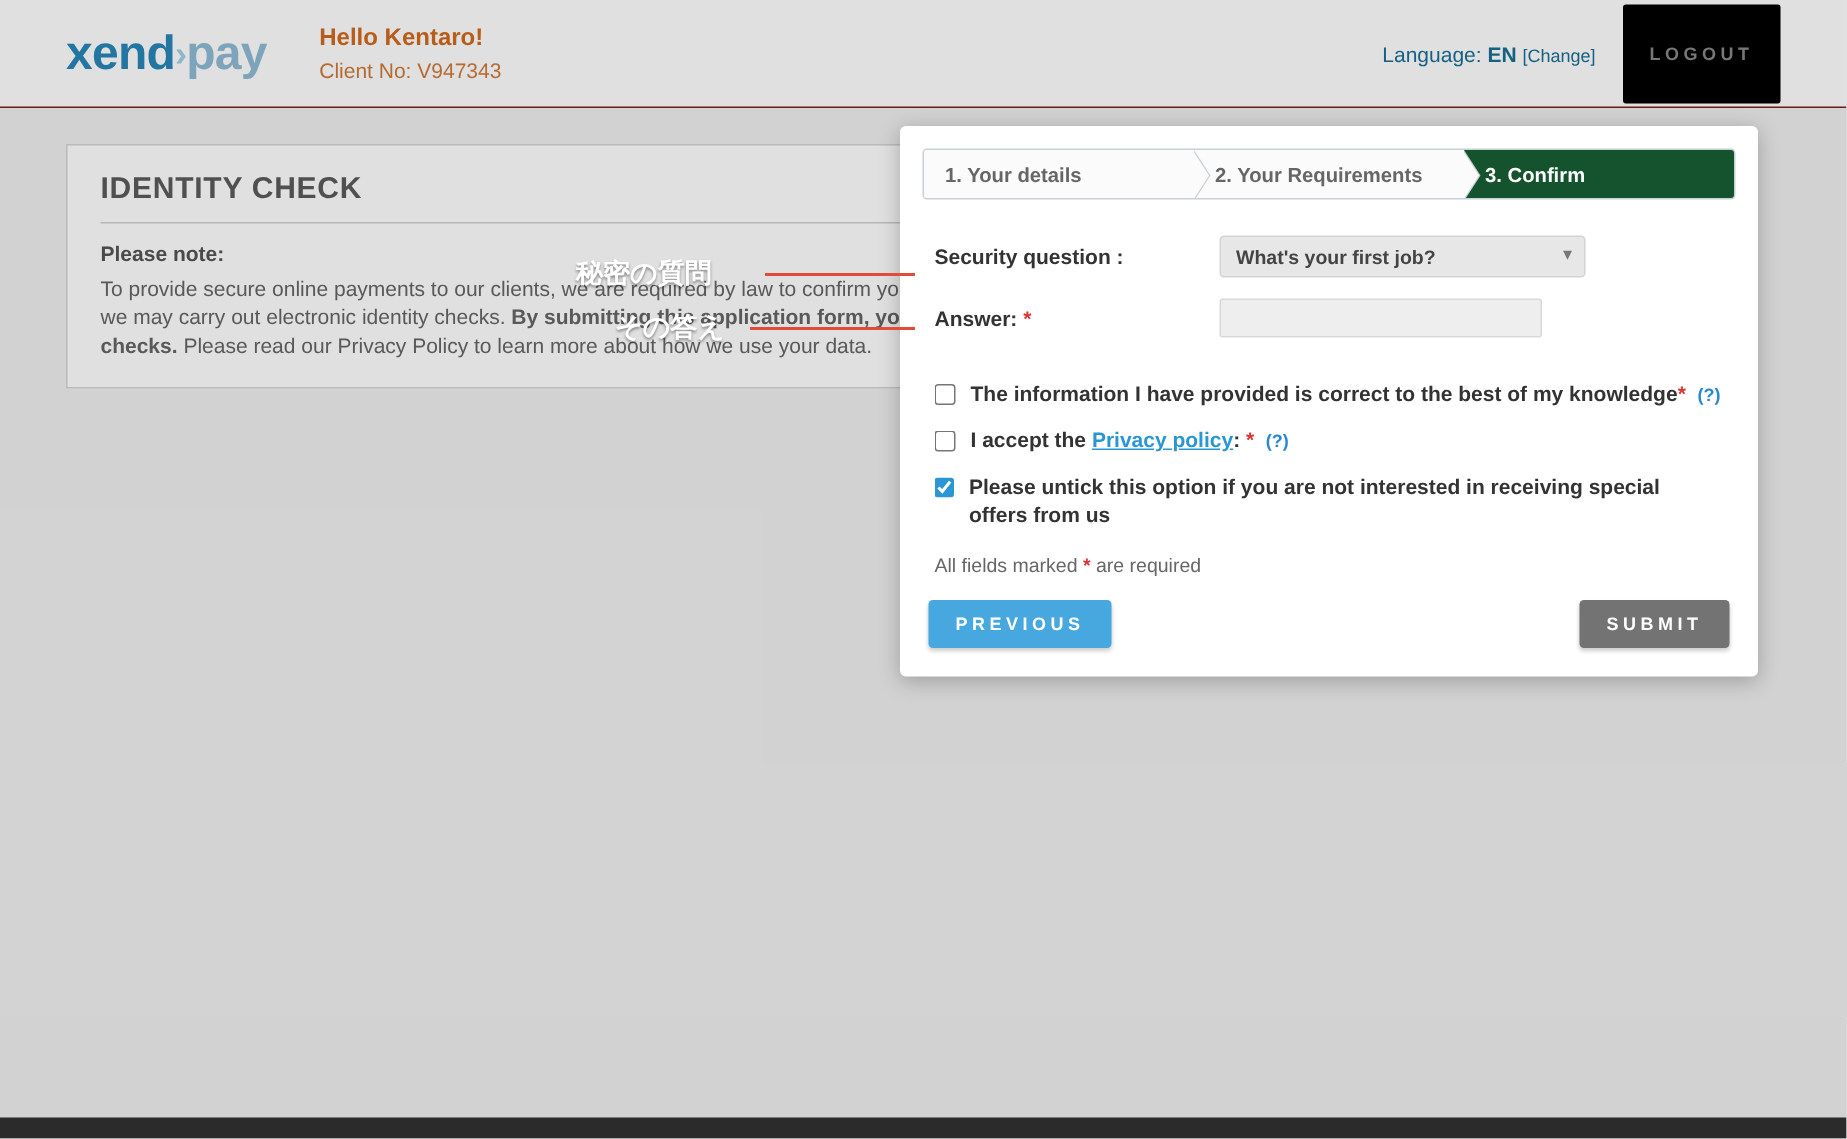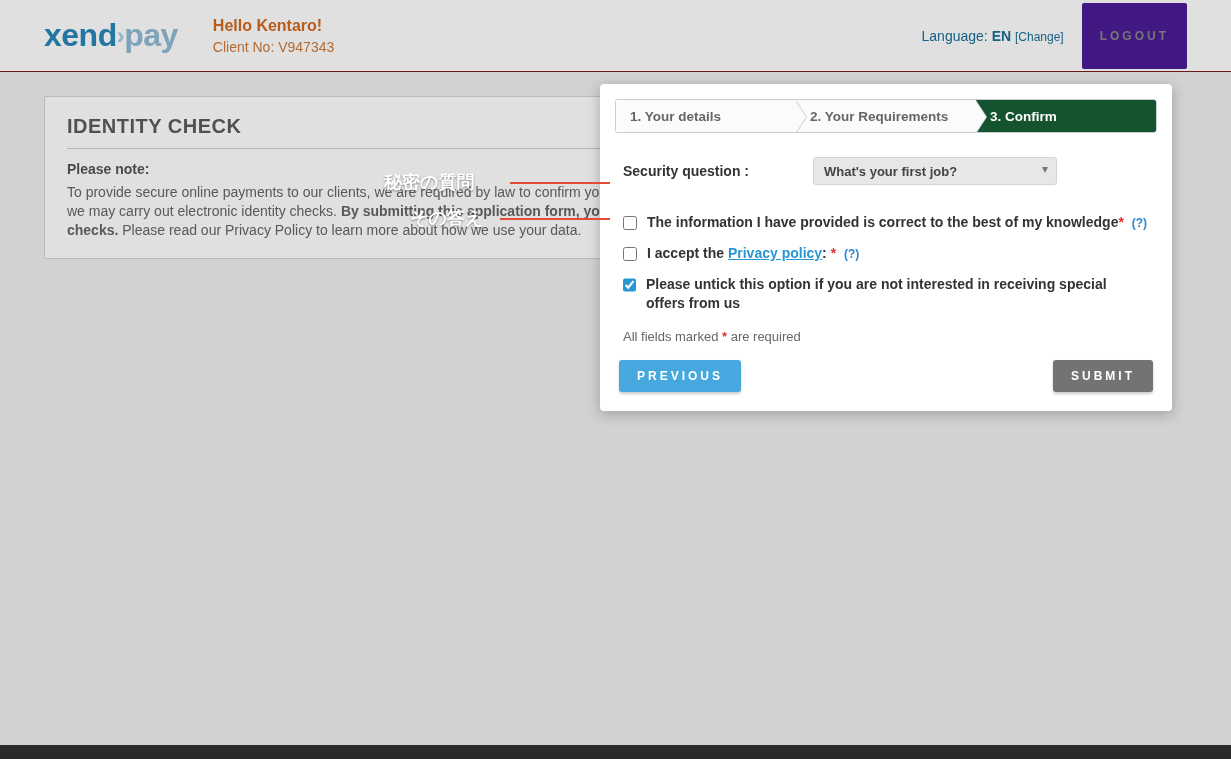--- a/index.html
+++ b/index.html
@@ -12,21 +12,21 @@
 .logo .x1 { color: #2a87b9; }
 .logo .x2 { color: #8fbbd4; }
 .chev { font-size: 24px; color: #a3d0e6; font-weight: 800; vertical-align: 2px; }
 .greeting { margin-left: 35px; }
 .greeting .hello { color: #d2691e; font-weight: 700; font-size: 16px; }
 .greeting .client { color: #ce7a38; font-size: 14px; margin-top: 4px; }
 .header-right { margin-left: auto; display: flex; align-items: center; gap: 18px; }
 .lang { color: #1a6f96; font-size: 14px; }
 .lang b { font-weight: 700; }
 .lang .chg { font-size: 12px; }
-.logout-btn { background: #4c1d95; color: #888; border: none; padding: 26px 18px; font-size: 12px; letter-spacing: 3px; font-weight: 600; border-radius: 2px; }
+.logout-btn { background: #000000; color: #888; border: none; padding: 26px 18px; font-size: 12px; letter-spacing: 3px; font-weight: 600; border-radius: 2px; }
 
 
 .identity-panel { margin: 24px 44px; background: #fff; border: 1px solid #d4d4d4; padding: 18px 22px; width: 940px; }
 .identity-panel h2 { font-size: 20px; font-weight: 600; color: #5c5c5c; letter-spacing: 0.5px; }
 .identity-panel hr { border: none; border-top: 1px solid #d0d0d0; margin: 10px 0 12px; }
 .identity-panel .note { font-weight: 700; font-size: 14px; margin-bottom: 6px; }
 .identity-panel p { font-size: 14px; line-height: 1.35; color: #666; }
 .identity-panel p b { font-weight: 700; }
 
 
@@ -103,20 +103,26 @@
 
   <div class="form-row">
     <div class="form-label">Security question :</div>
     <div class="select-wrap">
       <select class="select">
         <option>What's your first job?</option>
       </select>
     </div>
   </div>
 
+  <div class="form-row">
+    <div class="form-label">
+      <span>Answer:</span> <span class="req">*</span>
+    </div>
+    <input type="text" class="text-input" style="">
+  </div>
 
   <div style="height:14px"></div>
 
   <div class="check-row">
     <input type="checkbox" style="">
     <label>
       <span>The information I have provided is correct to the best of my knowledge</span><span class="req">*</span>&nbsp;&nbsp;<span class="help">(?)</span>
     </label>
   </div>
 

